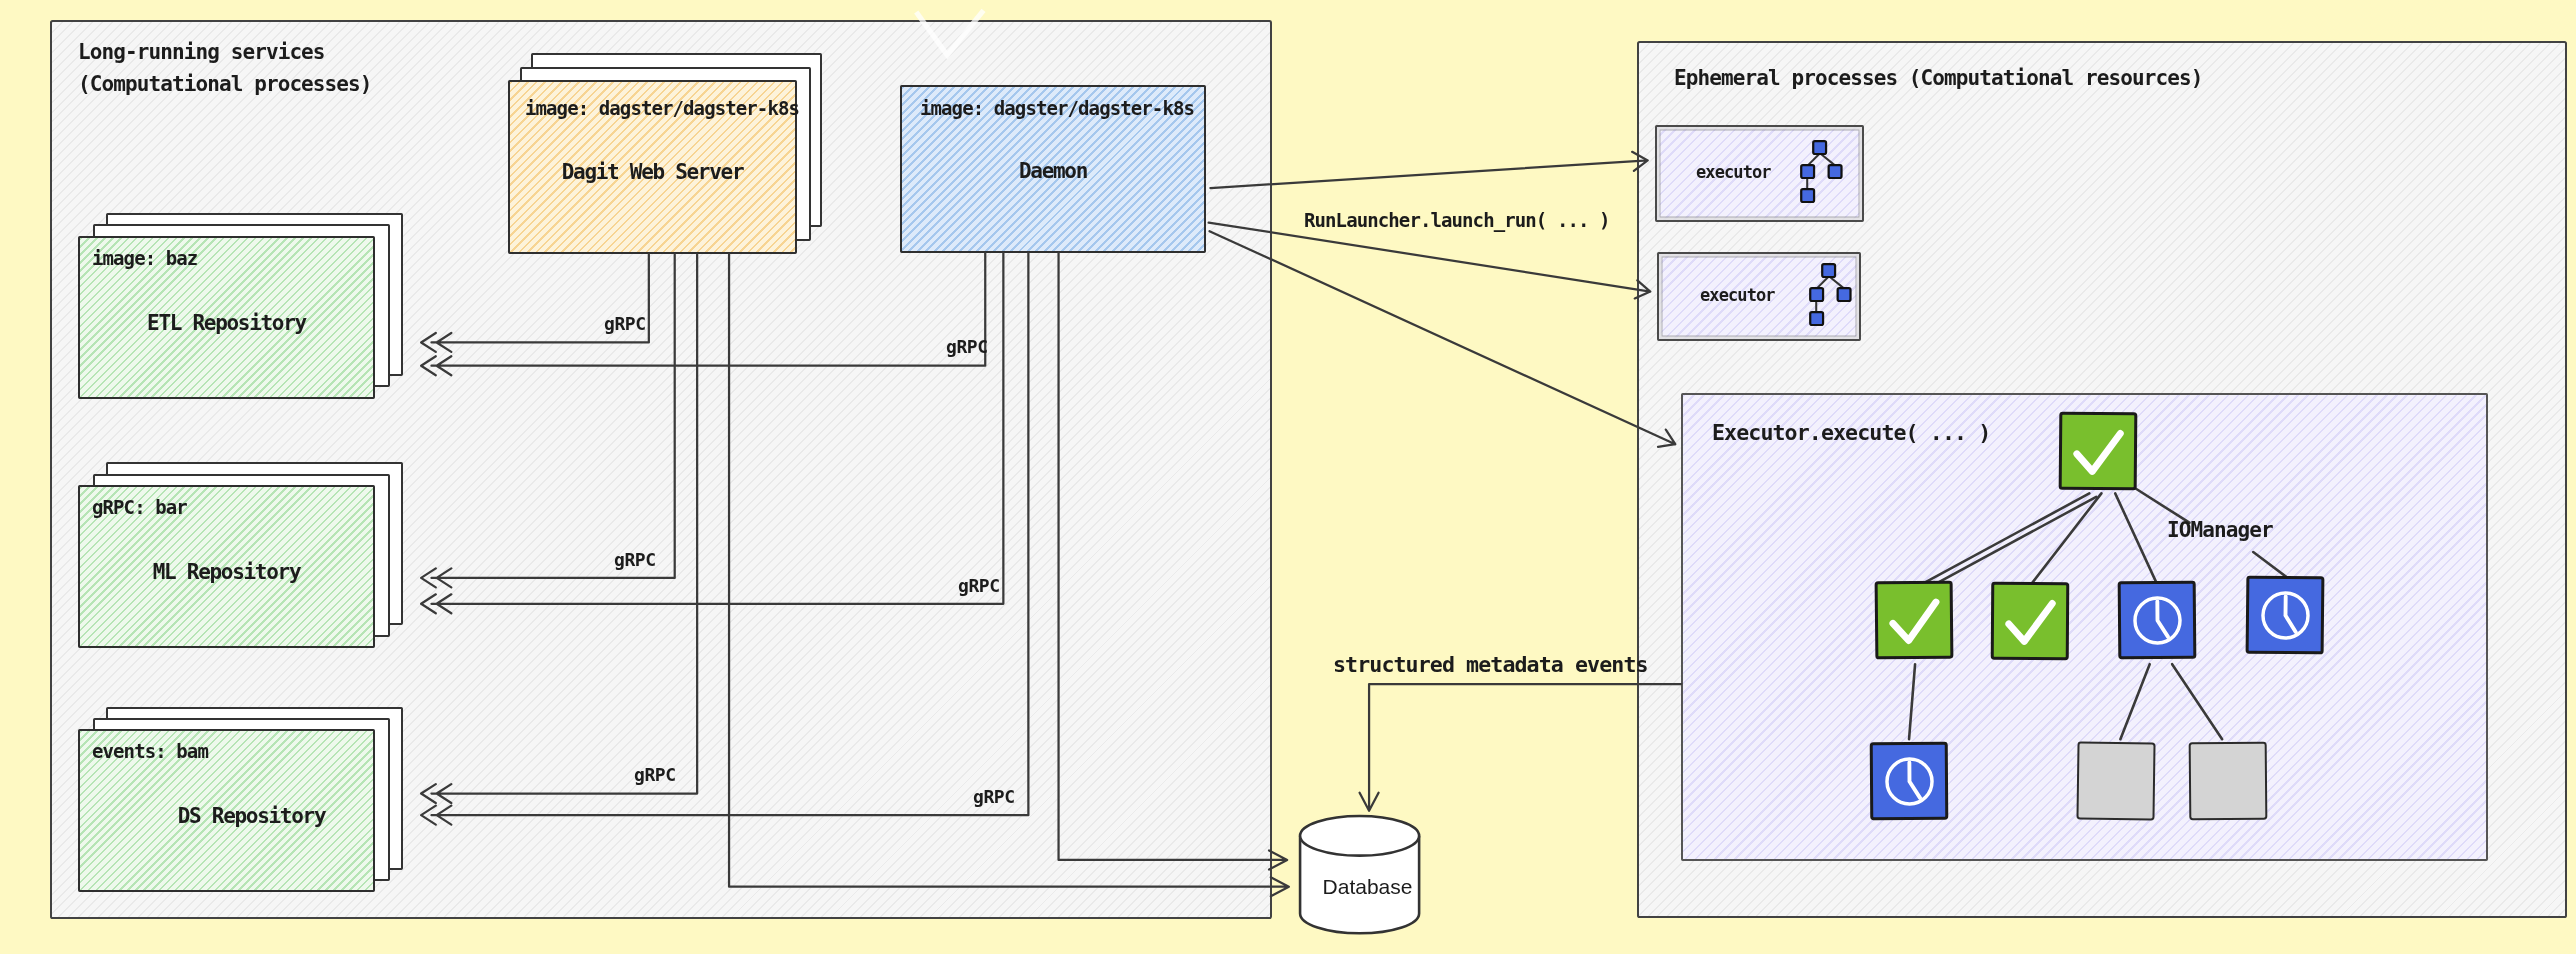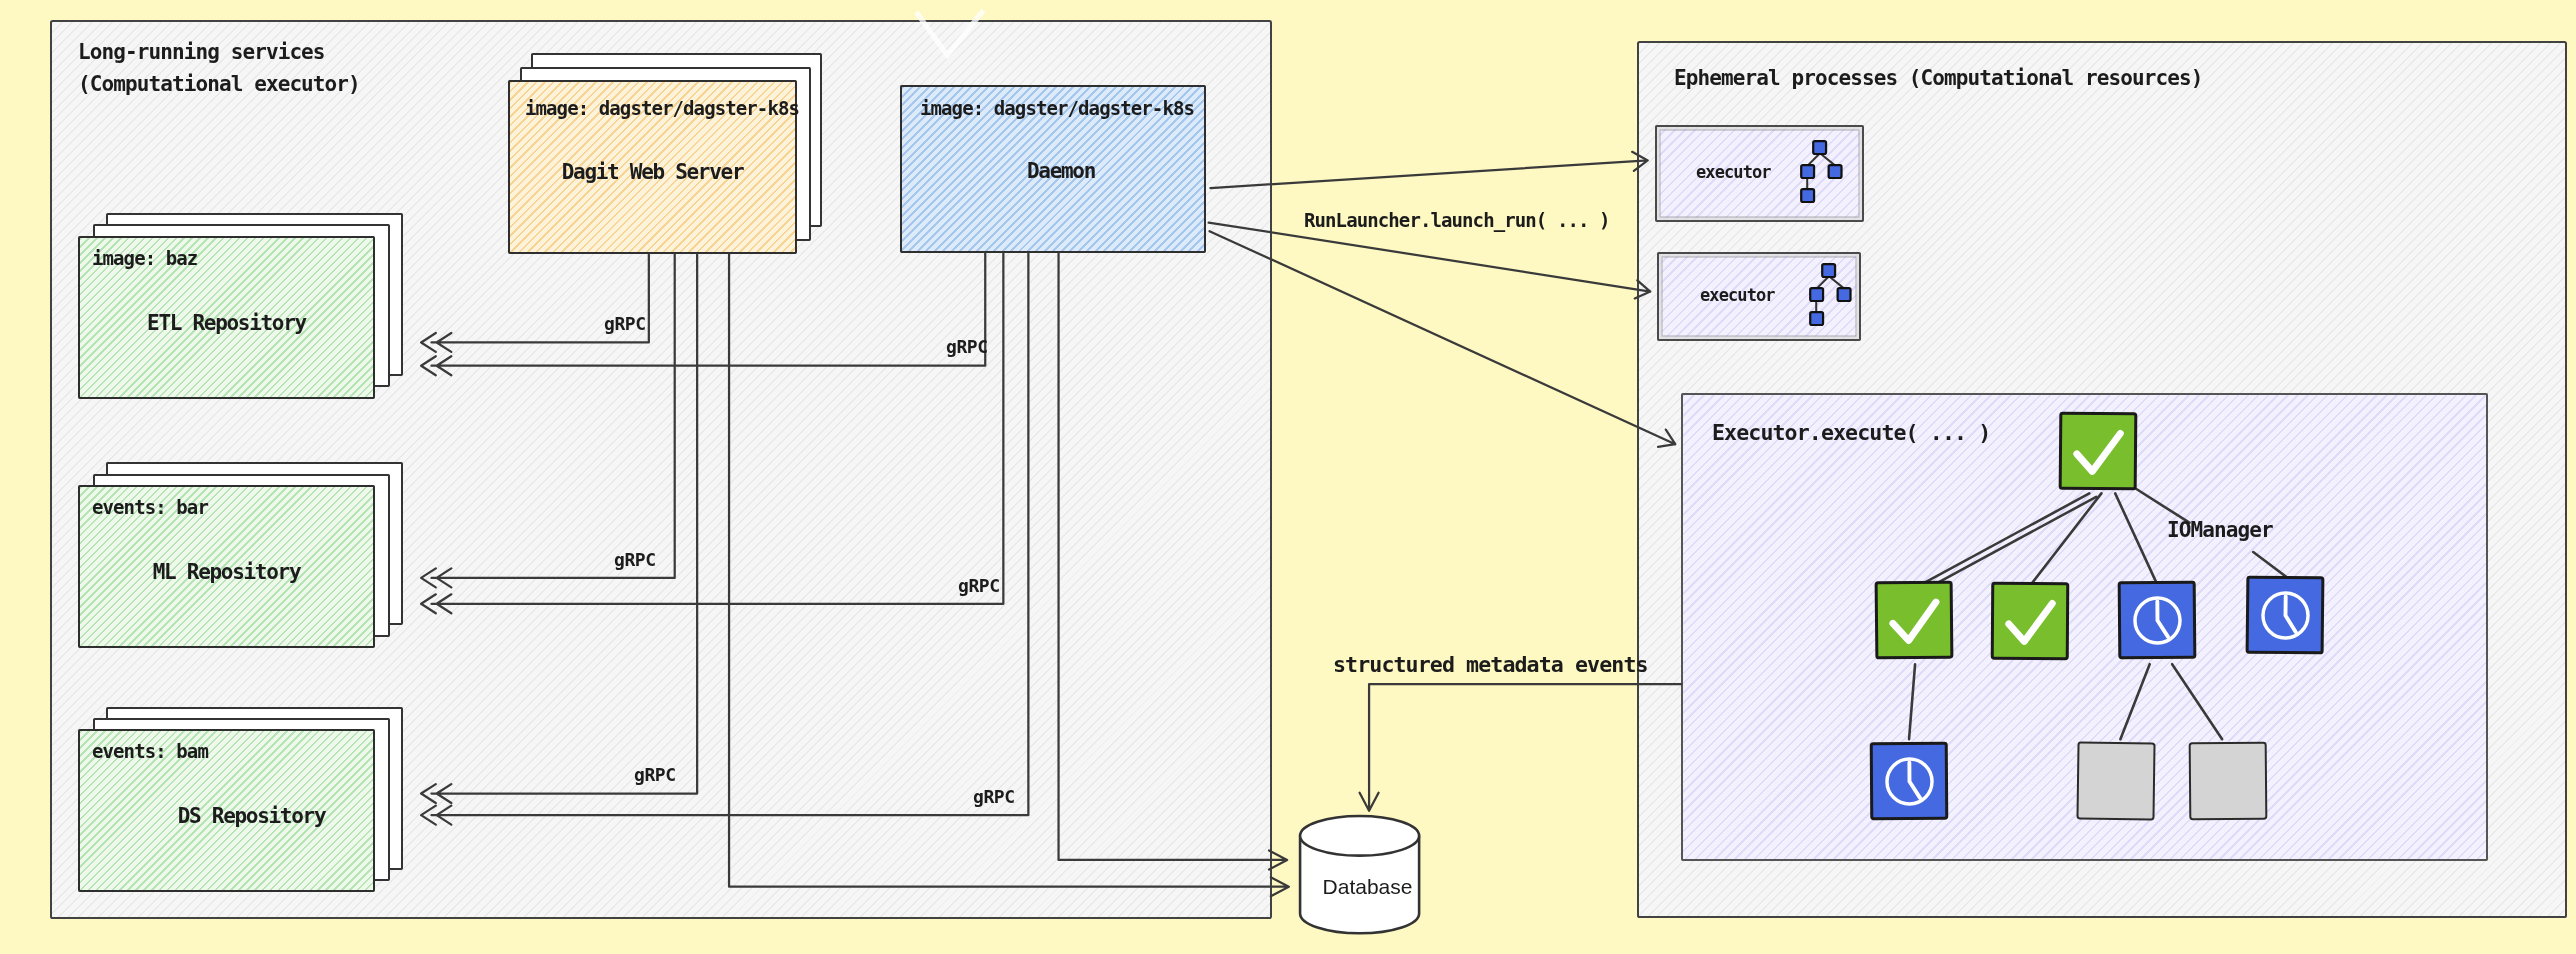--- a/index.html
+++ b/index.html
@@ -67,44 +67,44 @@
 </head>
 <body>
 
 <div id="stage">
 
   <div class="panel" style="left:50px;top:20px;width:1218px;height:895px;"></div>
   <div class="panel" style="left:1637px;top:41px;width:926px;height:873px;"></div>
 
   <div class="panel-title" style="left:78px;top:36px;">
     <div>Long-running services</div>
-    <div>(Computational executor)</div>
+    <div>(Computational processes)</div>
   </div>
   <div class="panel-title" style="left:1674px;top:62px;">Ephemeral processes (Computational resources)</div>
 
   <div class="card" style="left:531px;top:53px;width:291px;height:174px;"></div>
   <div class="card" style="left:520px;top:67px;width:291px;height:174px;"></div>
   <div class="card front-dagit" style="left:508px;top:80px;width:289px;height:174px;"></div>
   <div class="img-label" style="left:525px;top:97px;">image: dagster/dagster-k8s</div>
   <div class="box-name" style="left:508px;top:160px;width:289px;">Dagit Web Server</div>
 
   <div class="card front-daemon" style="left:900px;top:85px;width:306px;height:168px;"></div>
   <div class="img-label" style="left:920px;top:97px;">image: dagster/dagster-k8s</div>
-  <div class="box-name" style="left:900px;top:159px;width:306px;margin-left:8px;">Daemon</div>
+  <div class="box-name" style="left:900px;top:159px;width:306px;">Daemon</div>
 
   <div class="card" style="left:106px;top:213px;width:297px;height:163px;"></div>
   <div class="card" style="left:93px;top:224px;width:297px;height:163px;"></div>
   <div class="card front-repo" style="left:78px;top:236px;width:297px;height:163px;"></div>
   <div class="img-label" style="left:92px;top:247px;">image: baz</div>
   <div class="box-name" style="left:78px;top:311px;width:297px;">ETL Repository</div>
 
   <div class="card" style="left:106px;top:462px;width:297px;height:163px;"></div>
   <div class="card" style="left:93px;top:474px;width:297px;height:163px;"></div>
   <div class="card front-repo" style="left:78px;top:485px;width:297px;height:163px;"></div>
-  <div class="img-label" style="left:92px;top:496px;">events: bar</div>
+  <div class="img-label" style="left:92px;top:496px;">gRPC: bar</div>
   <div class="box-name" style="left:78px;top:560px;width:297px;">ML Repository</div>
 
   <div class="card" style="left:106px;top:707px;width:297px;height:163px;"></div>
   <div class="card" style="left:93px;top:718px;width:297px;height:163px;"></div>
   <div class="card front-repo" style="left:78px;top:729px;width:297px;height:163px;"></div>
   <div class="img-label" style="left:92px;top:740px;">events: bam</div>
   <div class="box-name" style="left:78px;top:804px;width:297px;padding-left:25px;">DS Repository</div>
 
   <div class="lav executor-box" style="left:1655px;top:125px;width:209px;height:97px;"></div>
   <div class="big-label" style="left:1696px;top:162px;font-size:17px;">executor</div>

